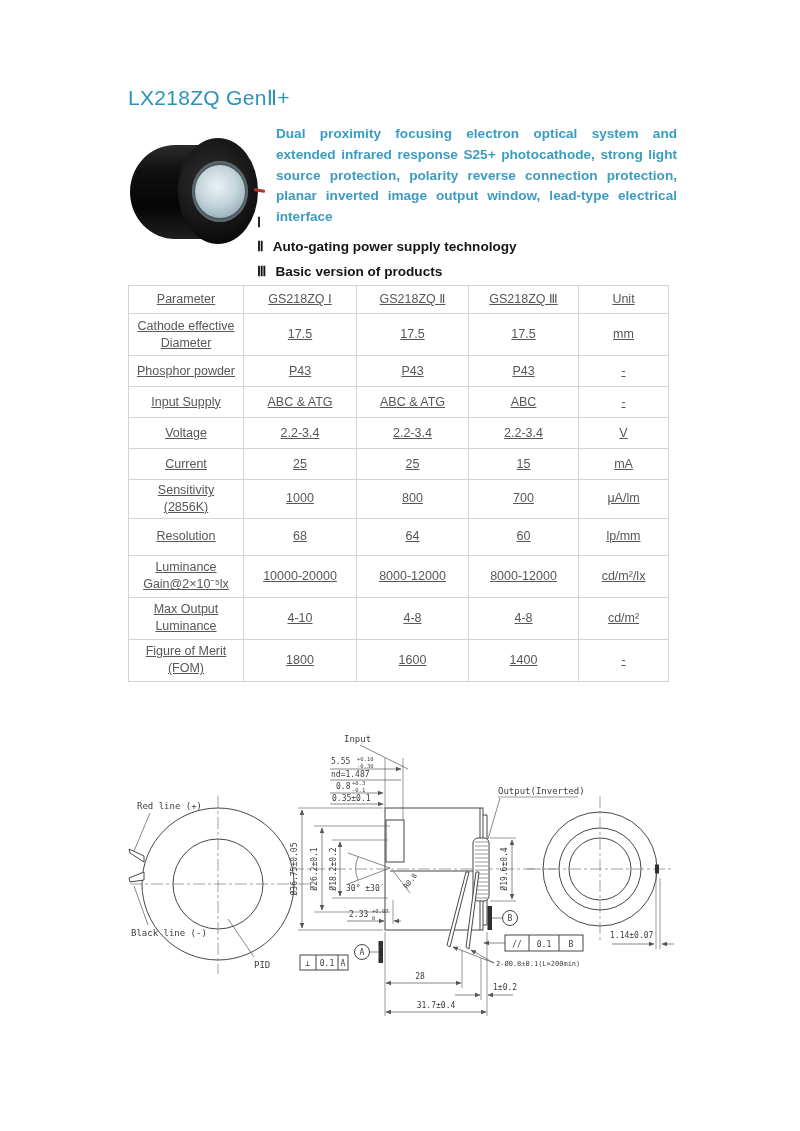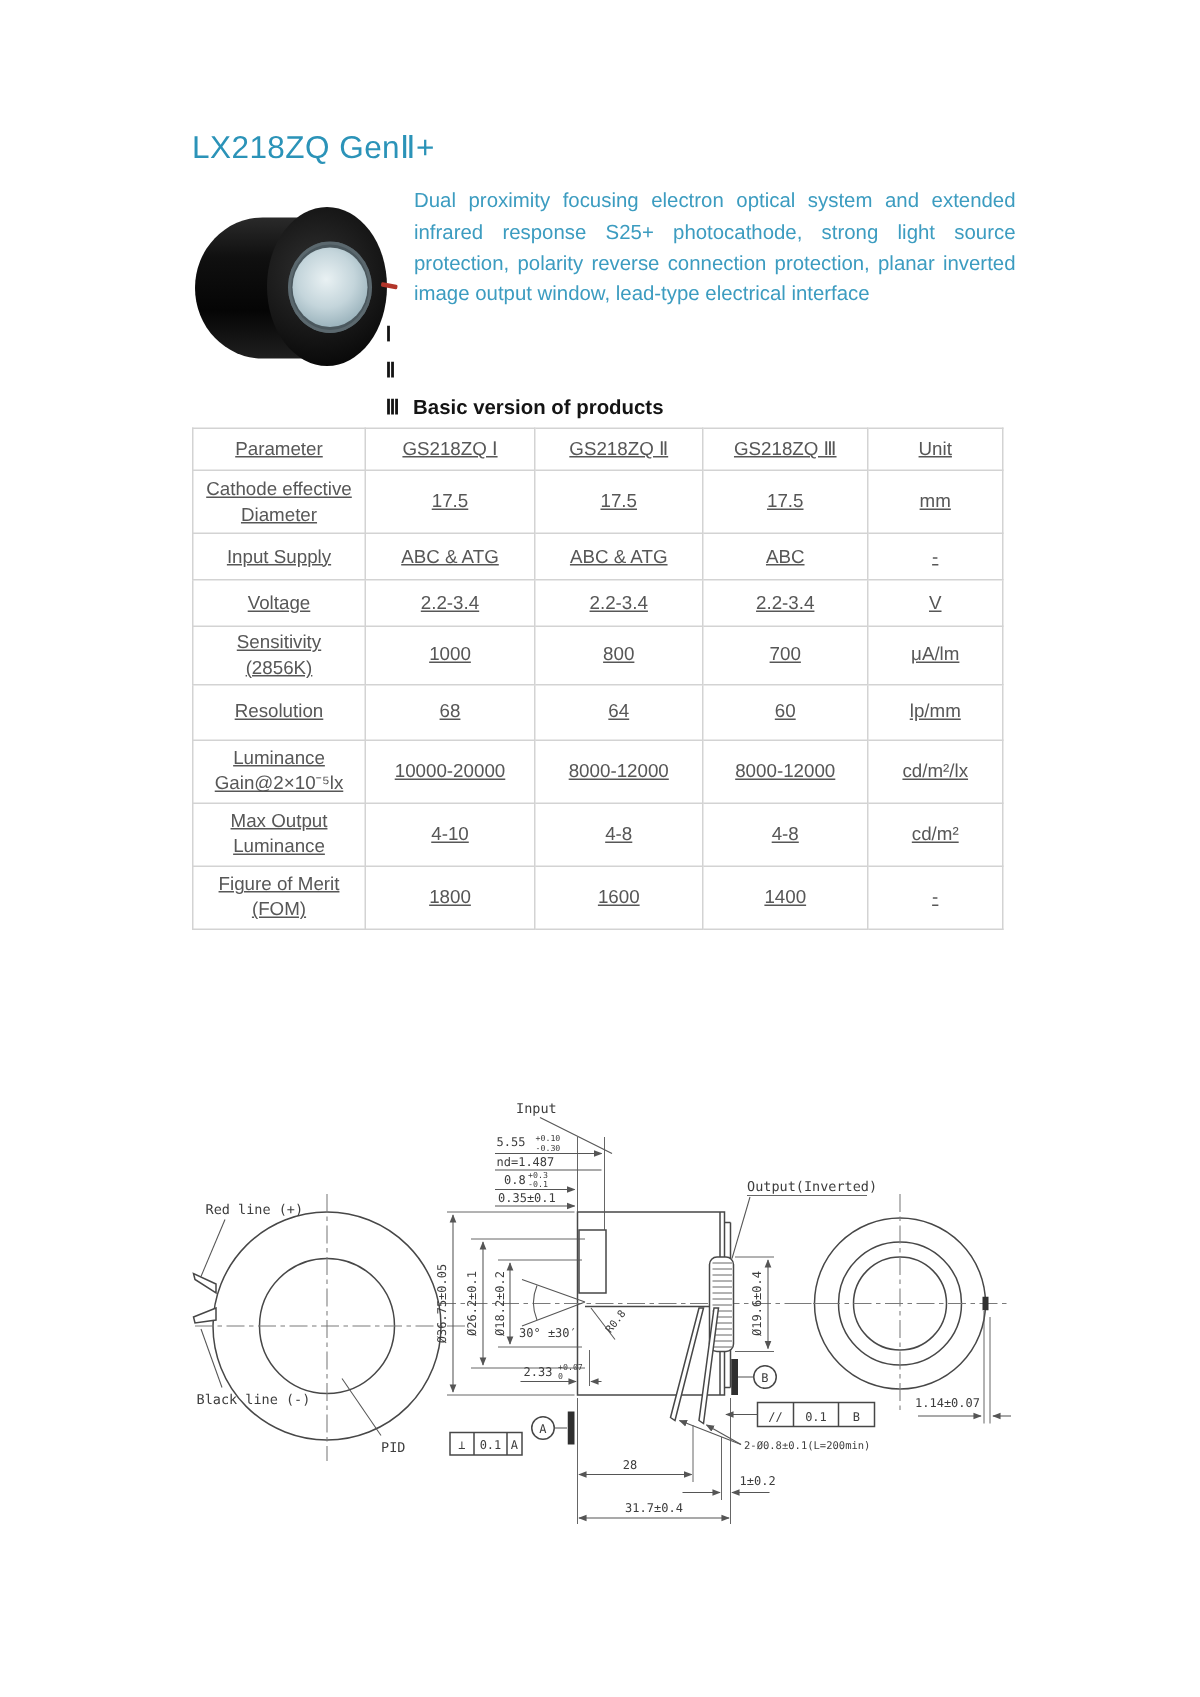--- a/index.html
+++ b/index.html
@@ -16,21 +16,21 @@
             border-radius:48px 4px 4px 48px / 50px 4px 4px 50px;}
   .cyl-face{position:absolute;left:52px;top:7px;width:80px;height:106px;border-radius:50%;
             background:radial-gradient(circle at 42% 40%, #303030 0%, #161616 55%, #000 100%);}
   .lens-ring{position:absolute;left:66px;top:30px;width:56px;height:61px;border-radius:50%;
              background:#4b585e;box-shadow:inset 0 0 0 2px #5b686e;}
   .lens{position:absolute;left:69px;top:34px;width:50px;height:53px;border-radius:50%;
         background:radial-gradient(circle at 45% 40%, #e9f1f3 0%, #c4d5db 45%, #9db5be 75%, #7e98a2 100%);}
   .wire{position:absolute;left:128px;top:58px;width:11px;height:3px;background:#b2352a;
         transform:rotate(10deg);border-radius:1px;}
 
-  .desc{position:absolute;left:276px;top:124px;width:401px;font-size:13.6px;font-weight:normal;
+  .desc{position:absolute;left:276px;top:124px;width:401px;font-size:13.6px;font-weight:bold;
         color:#3c9cc0;text-align:justify;line-height:1.53;}
   .features{position:absolute;left:257px;top:213px;width:420px;font-size:13.6px;font-weight:bold;
             color:#141414;}
   .feature{display:flex;gap:9px;margin-bottom:4px;line-height:1.5;}
   .feature .num{flex:0 0 auto;}
 
   table.spec{position:absolute;left:128px;top:285px;width:540px;border-collapse:collapse;
              table-layout:fixed;font-size:12.5px;color:#575757;text-decoration:underline;}
   table.spec th,table.spec td{border:1px solid #d3d3d3;text-align:center;vertical-align:middle;
              font-weight:normal;padding:2px 6px;line-height:1.35;}
@@ -64,20 +64,21 @@
 </div>
 
 <div class="desc">Dual proximity focusing electron optical system and extended infrared response S25+ photocathode, strong light source protection, polarity reverse connection protection, planar inverted image output window, lead-type electrical interface</div>
 
 <div class="features">
   <div class="feature">
     <span class="num">Ⅰ</span>
   </div>
   <div class="feature">
     <span class="num">Ⅱ</span>
+    <span>Auto-gating power supply technology</span>
   </div>
   <div class="feature">
     <span class="num">Ⅲ</span>
     <span>Basic version of products</span>
   </div>
 </div>
 
 <table class="spec">
   <colgroup>
       <col class="c0">
@@ -97,32 +98,46 @@
   </thead>
   <tbody>
     <tr class="rt">
       <td>Cathode effective Diameter</td>
       <td>17.5</td>
       <td>17.5</td>
       <td>17.5</td>
       <td>mm</td>
     </tr>
     <tr class="rs">
+      <td>Phosphor powder</td>
+      <td>P43</td>
+      <td>P43</td>
+      <td>P43</td>
+      <td>-</td>
+    </tr>
+    <tr class="rs">
       <td>Input Supply</td>
       <td>ABC &amp; ATG</td>
       <td>ABC &amp; ATG</td>
       <td>ABC</td>
       <td>-</td>
     </tr>
     <tr class="rs">
       <td>Voltage</td>
       <td>2.2-3.4</td>
       <td>2.2-3.4</td>
       <td>2.2-3.4</td>
       <td>V</td>
+    </tr>
+    <tr class="rs">
+      <td>Current</td>
+      <td>25</td>
+      <td>25</td>
+      <td>15</td>
+      <td>mA</td>
     </tr>
     <tr class="rm">
       <td>Sensitivity (2856K)</td>
       <td>1000</td>
       <td>800</td>
       <td>700</td>
       <td>μA/lm</td>
     </tr>
     <tr class="rm">
       <td>Resolution</td>

